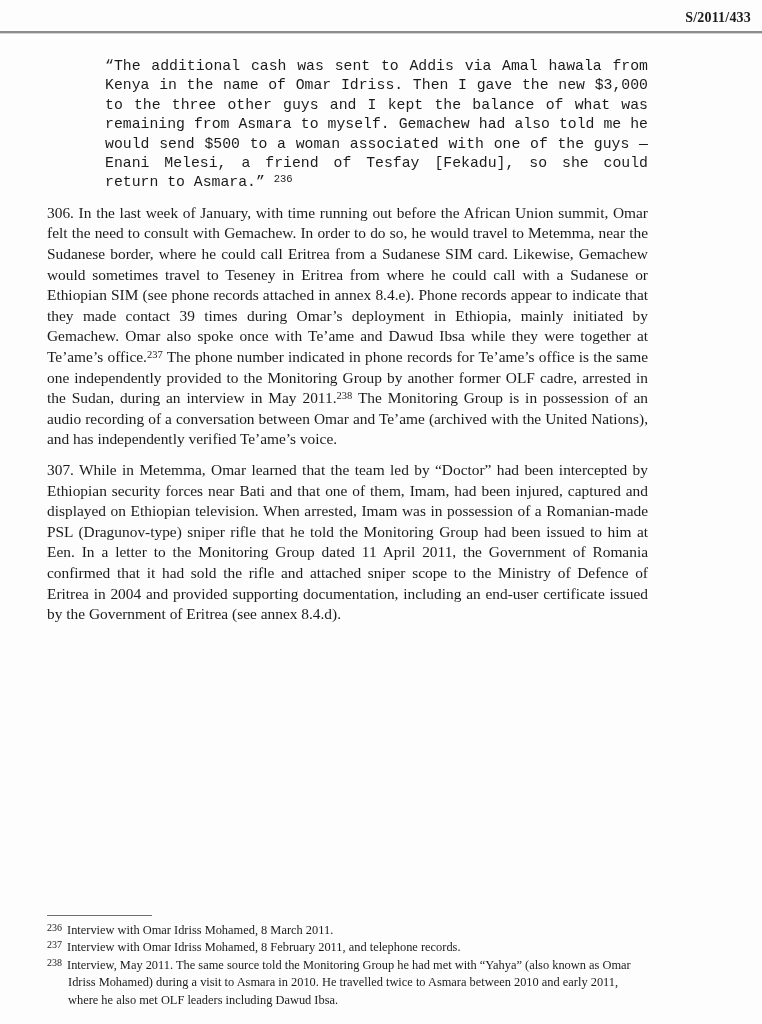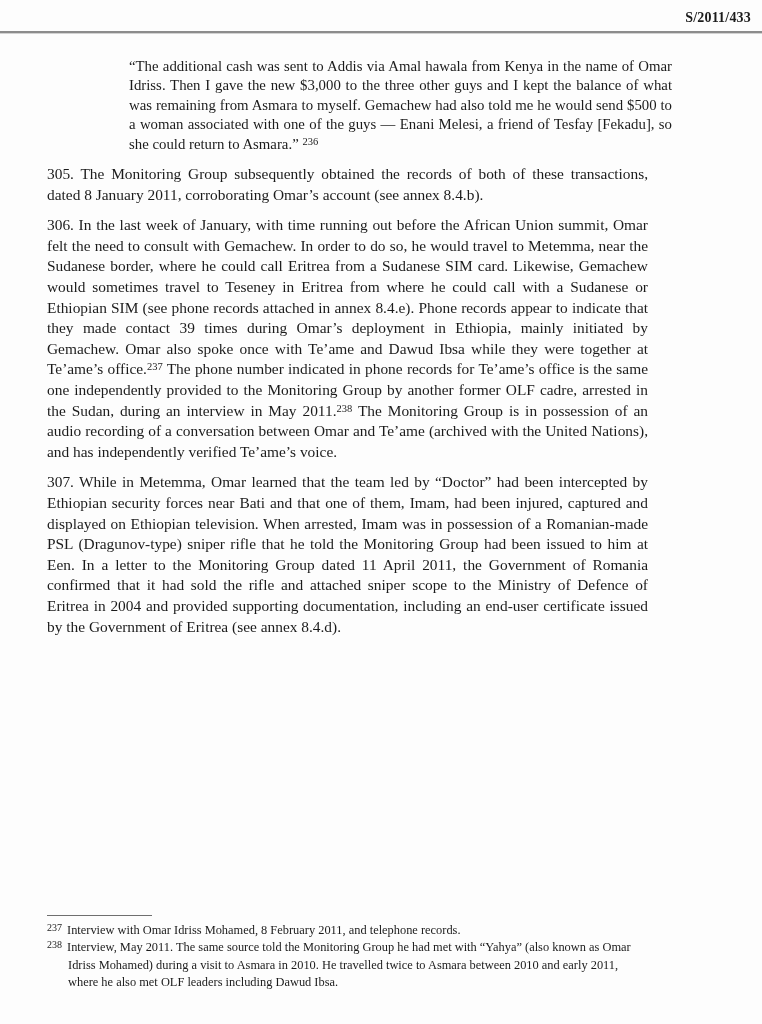--- a/index.html
+++ b/index.html
@@ -30,25 +30,26 @@
     background: #8c8c8c;
     border-bottom: 1px solid #d2d2d2;
   }
   .doc-body {
     position: absolute;
     top: 57px;
     left: 47px;
     width: 601px;
   }
   .quote-para {
-    margin: 0 0 10px 82px;
+    margin: 0 0 10px 58px;
     width: 543px;
     font-size: 14.8px;
     line-height: 19.4px;
     text-align: justify;
+    font-family: Liberation Mono, monospace;
   }
   .body-para {
     margin: 0 0 10px 0;
     font-size: 15.4px;
     line-height: 20.6px;
     text-align: justify;
   }
   sup.fn-ref {
     font-size: 10.5px;
     line-height: 0;
@@ -90,32 +91,34 @@
 <div class="page">
 
   <span class="doc-symbol">S/2011/433</span>
 
   <div class="header-rule"></div>
 
   <div class="doc-body">
 
     <blockquote class="quote-para">“The additional cash was sent to Addis via Amal hawala from Kenya in the name of Omar Idriss. Then I gave the new $3,000 to the three other guys and I kept the balance of what was remaining from Asmara to myself. Gemachew had also told me he would send $500 to a woman associated with one of the guys — Enani Melesi, a friend of Tesfay [Fekadu], so she could return to Asmara.” <sup class="fn-ref">236</sup></blockquote>
 
-    <p class="body-para">305. The Monitoring Group subsequently obtained the records of both of these transactions, dated 8 January 2011, corroborating Omar’s account (see annex 8.4.b).</p>
 
     <p class="body-para">306. In the last week of January, with time running out before the African Union summit, Omar felt the need to consult with Gemachew. In order to do so, he would travel to Metemma, near the Sudanese border, where he could call Eritrea from a Sudanese SIM card. Likewise, Gemachew would sometimes travel to Teseney in Eritrea from where he could call with a Sudanese or Ethiopian SIM (see phone records attached in annex 8.4.e). Phone records appear to indicate that they made contact 39 times during Omar’s deployment in Ethiopia, mainly initiated by Gemachew. Omar also spoke once with Te’ame and Dawud Ibsa while they were together at Te’ame’s office.<sup class="fn-ref">237</sup> The phone number indicated in phone records for Te’ame’s office is the same one independently provided to the Monitoring Group by another former OLF cadre, arrested in the Sudan, during an interview in May 2011.<sup class="fn-ref">238</sup> The Monitoring Group is in possession of an audio recording of a conversation between Omar and Te’ame (archived with the United Nations), and has independently verified Te’ame’s voice.</p>
 
     <p class="body-para">307. While in Metemma, Omar learned that the team led by “Doctor” had been intercepted by Ethiopian security forces near Bati and that one of them, Imam, had been injured, captured and displayed on Ethiopian television. When arrested, Imam was in possession of a Romanian-made PSL (Dragunov-type) sniper rifle that he told the Monitoring Group had been issued to him at Een. In a letter to the Monitoring Group dated 11 April 2011, the Government of Romania confirmed that it had sold the rifle and attached sniper scope to the Ministry of Defence of Eritrea in 2004 and provided supporting documentation, including an end-user certificate issued by the Government of Eritrea (see annex 8.4.d).</p>
 
   </div>
 
   <div class="footnote-area">
 
     <div class="footnote-rule"></div>
 
+    <div class="footnote">
+      <span class="fn-marker">236</span><span>Interview with Omar Idriss Mohamed, 8 March 2011.</span>
+    </div>
 
     <div class="footnote">
       <span class="fn-marker">237</span><span>Interview with Omar Idriss Mohamed, 8 February 2011, and telephone records.</span>
     </div>
 
     <div class="footnote">
       <span class="fn-marker">238</span><span>Interview, May 2011. The same source told the Monitoring Group he had met with “Yahya” (also known as Omar Idriss Mohamed) during a visit to Asmara in 2010. He travelled twice to Asmara between 2010 and early 2011, where he also met OLF leaders including Dawud Ibsa.</span>
     </div>
 
   </div>

